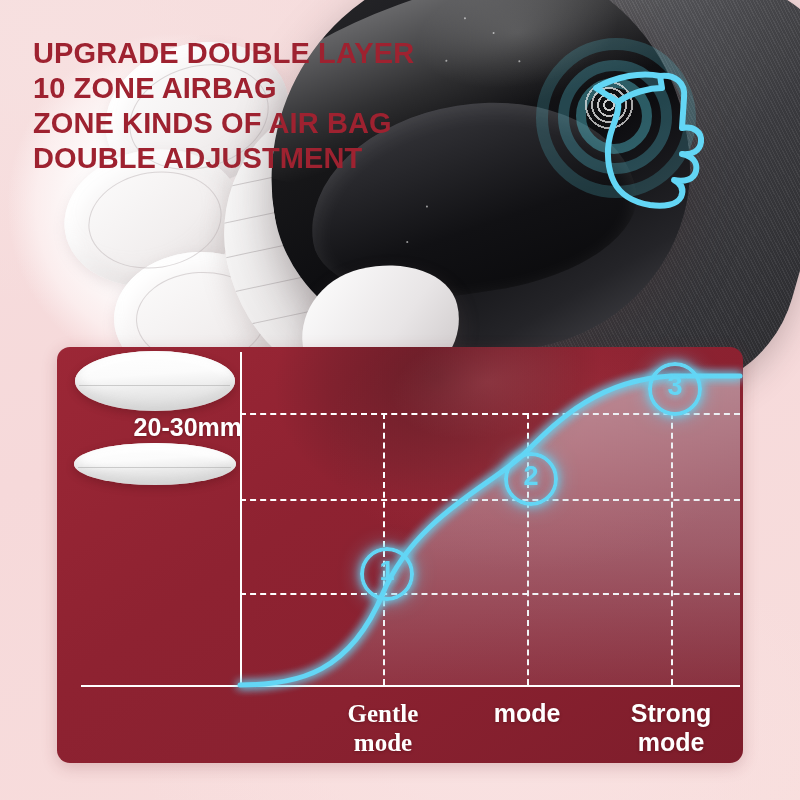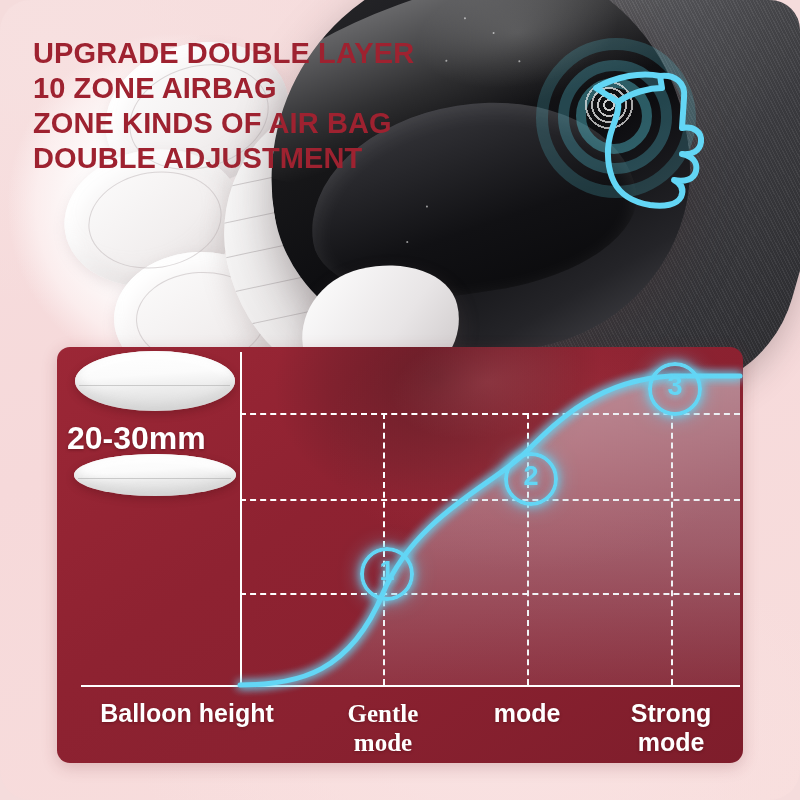--- a/index.html
+++ b/index.html
@@ -7,21 +7,20 @@
     width:800px;height:800px;overflow:hidden;
     font-family:"Liberation Sans", sans-serif;
     background:#f5dcdc;
   }
   #stage{
     position:relative;width:800px;height:800px;overflow:hidden;
     background:
       radial-gradient(ellipse 520px 300px at 62% 92%, #f9e2e2 0%, rgba(249,226,226,0) 70%),
       radial-gradient(ellipse 420px 360px at 6% 6%, #f7e0e0 0%, rgba(247,224,224,0) 72%),
       linear-gradient(160deg,#f6dede 0%,#f6d9da 45%,#f8dedd 100%);
-    border-radius: 30px;
   }
 
   
   .photo{position:absolute;inset:0;overflow:hidden;}
   .halo-white{
     position:absolute;left:-40px;top:-10px;width:430px;height:430px;
     background:radial-gradient(ellipse 210px 215px at 50% 50%,#ffffff 0%,#fdfafa 46%,rgba(253,244,244,.72) 66%,rgba(250,228,228,0) 80%);
   }
   .pad{position:absolute;border-radius:50%;background:linear-gradient(150deg,#ffffff,#f2efef 60%,#e3dede);}
   .pad.p1{left:104px;top:44px;width:186px;height:142px;transform:rotate(-16deg);
@@ -136,22 +135,22 @@
   .legend{position:absolute;left:10px;top:4px;width:175px;}
   .legend-item{position:relative;}
   .balloon{margin:0 auto;background:linear-gradient(176deg,#ffffff 0%,#fbfbfb 40%,#ececec 62%,#dcdcdc 100%);
            border-radius:50%;box-shadow:0 3px 8px rgba(60,10,16,.28), inset 0 -6px 12px rgba(190,190,190,.45), inset 0 6px 10px #fff;
            position:relative;}
   .balloon::after{content:"";position:absolute;left:3%;right:3%;top:56%;height:1px;background:rgba(170,170,170,.55);}
   .b1{width:160px;height:60px;}
   .b2{width:162px;height:42px;}
   .b3{width:164px;height:30px;}
   .legend-label{
-    text-align:left;color:#fff;font-weight:bold;font-size:32px;line-height:31px;
-    text-shadow:0 1px 3px rgba(70,10,18,.5);margin-top:12px;
+    text-align:right;color:#fff;font-weight:bold;font-size:25px;line-height:31px;
+    text-shadow:0 1px 3px rgba(70,10,18,.5);margin-top:1px;
   }
 
   
   .y-axis{position:absolute;left:183px;top:5px;width:2px;height:334px;background:#fff;}
   .x-axis{position:absolute;left:24px;top:338px;width:659px;height:2px;background:#fff;}
 
   .hline{position:absolute;left:183px;width:500px;height:0;border-top:2px dashed #ffffff;}
   .h1{top:66px;}
   .h2{top:152px;}
   .h3{top:246px;}
@@ -293,21 +292,20 @@
         <path d="M0,333 C 60,333 110,320 143,241 C 176,163 255,132 287,99 C 320,66 360,28 431,24 L500,24 L500,333 Z" fill="url(#areafill)"></path>
         <path d="M0,333 C 60,333 110,320 143,241 C 176,163 255,132 287,99 C 320,66 360,28 431,24 L500,24" fill="none" stroke="#63d6f5" stroke-width="5" stroke-linecap="round" filter="url(#neon)"></path>
       </svg>
     </div>
 
     <div class="marker m1">1</div>
     <div class="marker m2">2</div>
     <div class="marker m3">3</div>
 
     <div class="xlabels">
-      <div class="xlab bh">Balloon height</div>
       <div class="xlab g">
         <div>Gentle</div>
         <div>mode</div>
       </div>
       <div class="xlab s">
         <div>mode</div>
       </div>
       <div class="xlab st">
         <div>Strong</div>
         <div>mode</div>

